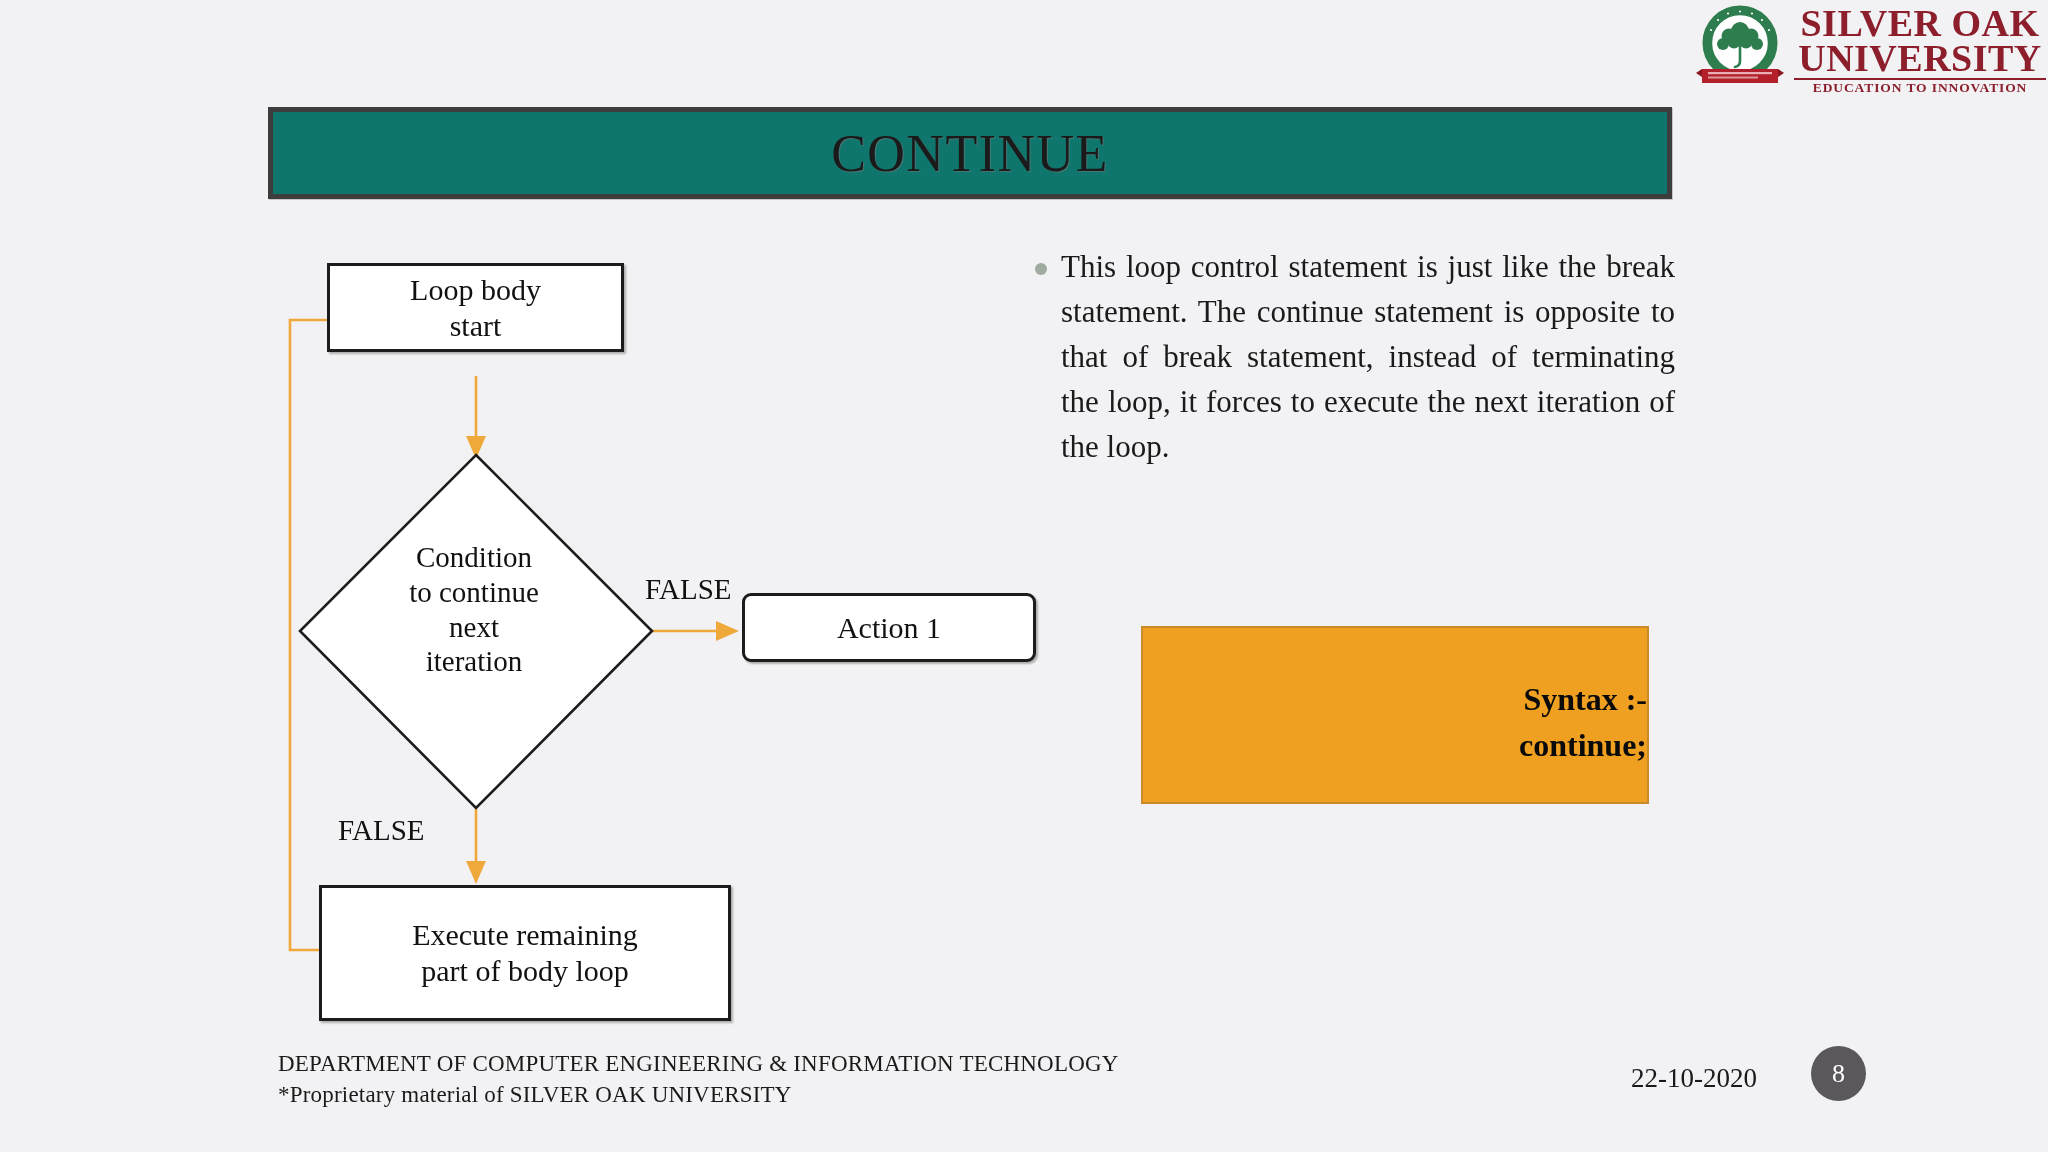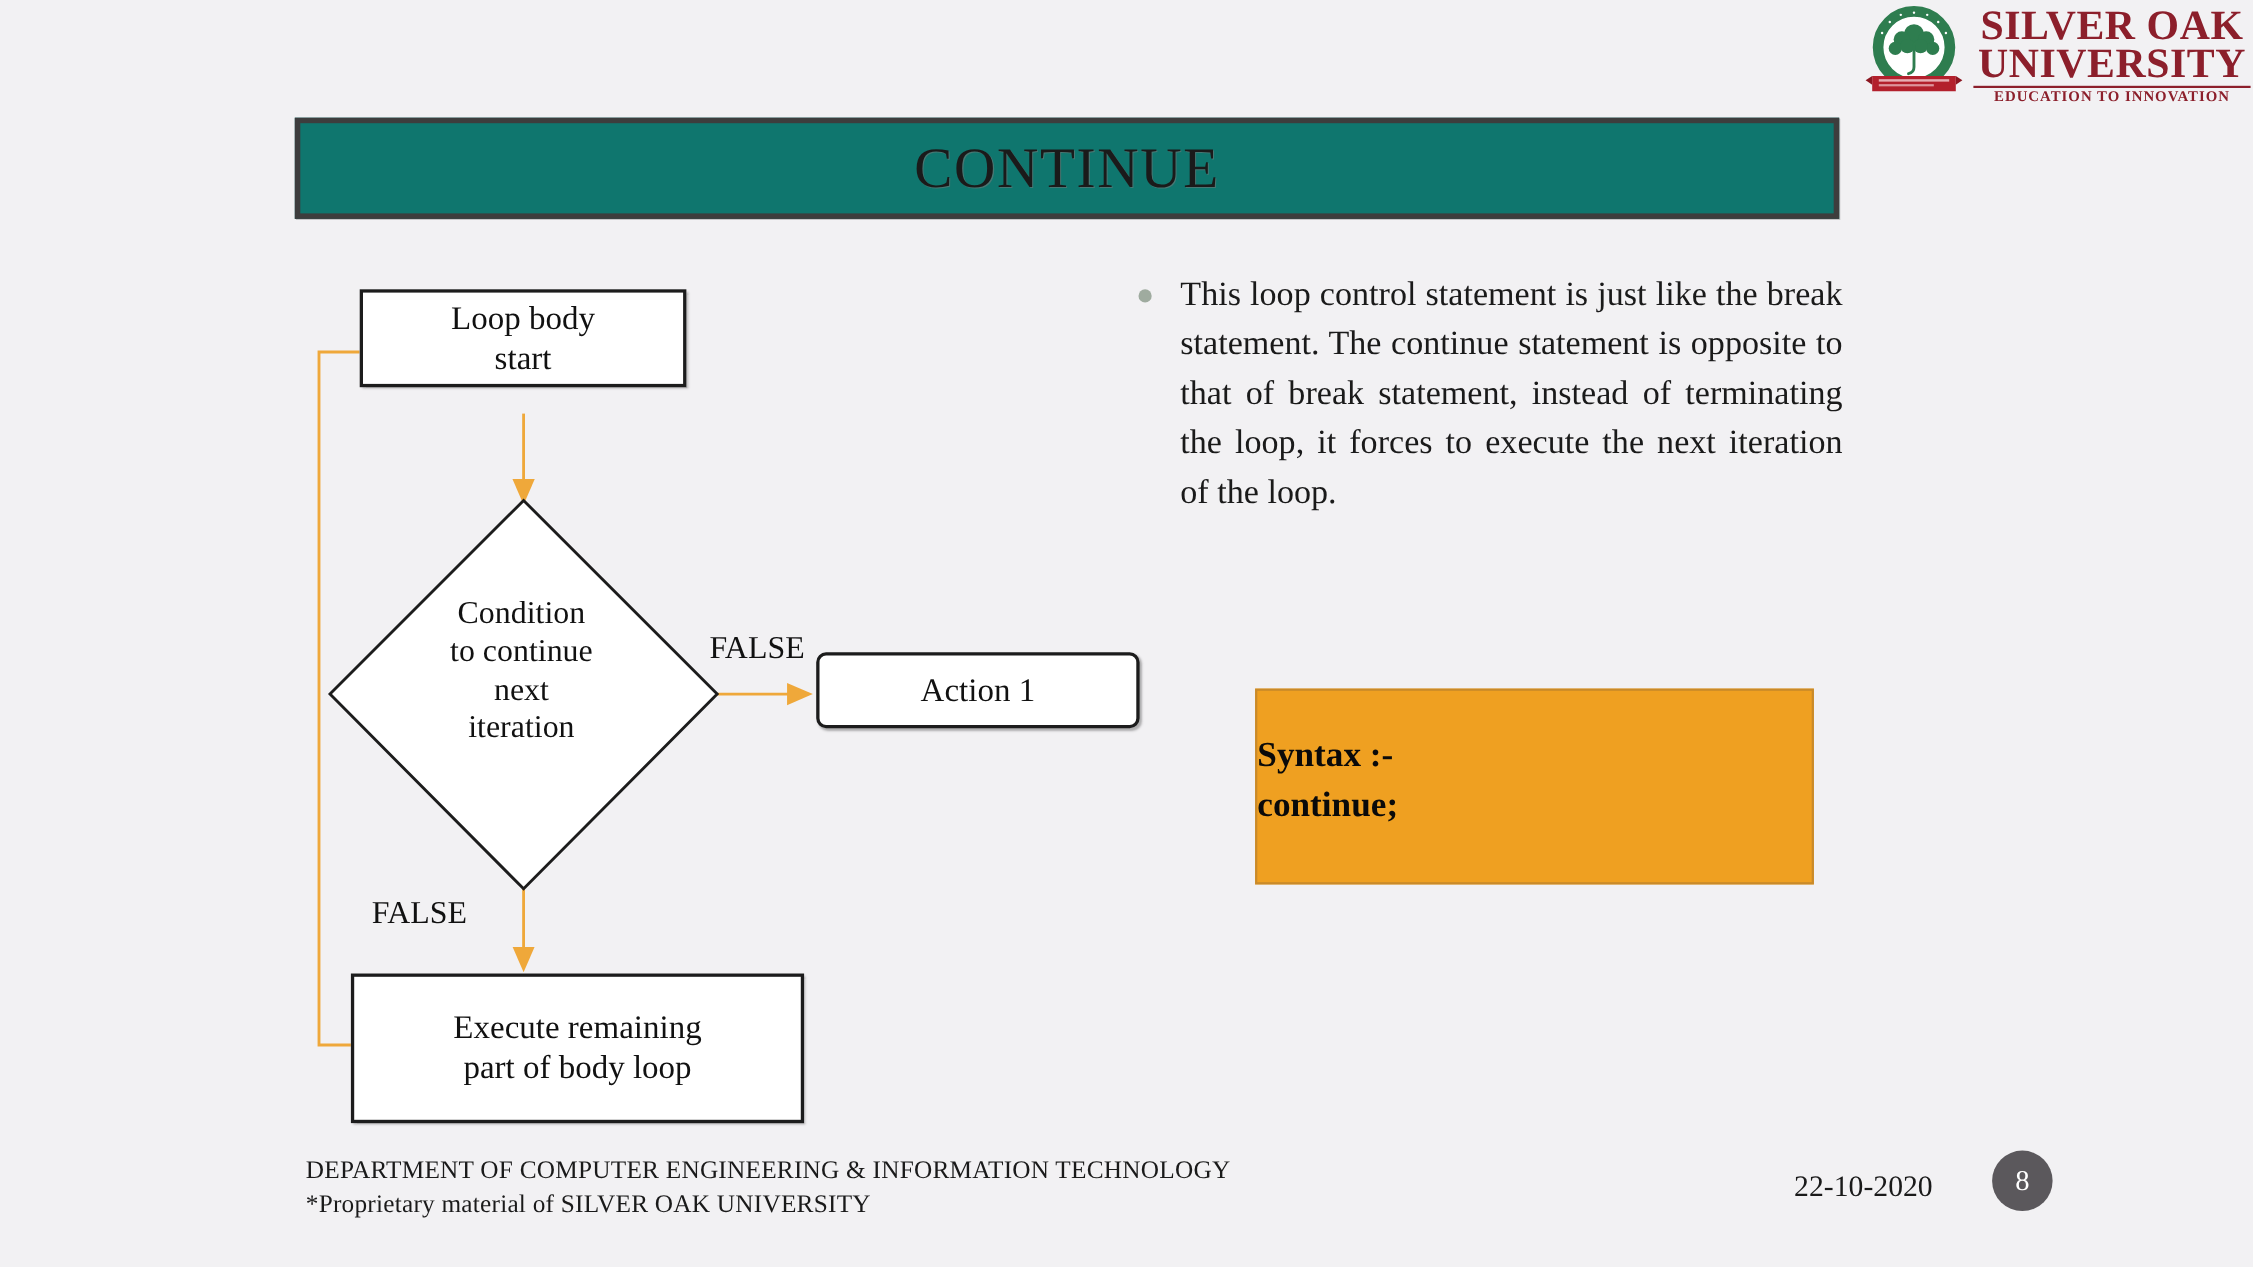--- a/index.html
+++ b/index.html
@@ -168,36 +168,35 @@
     background: #9FAB9F;
     margin-top: 18px;
   }
   .bullet-text {
     font-family: "Liberation Serif", serif;
     font-size: 31px;
     line-height: 1.45;
     color: #1A1A1A;
     text-align: justify;
     text-justify: inter-word;
-    margin-left: 12px;
   }
 
   .syntax-box {
     position: absolute;
     left: 1141px;
     top: 626px;
     width: 508px;
     height: 178px;
     background: #EFA021;
     border: 2px solid #C98A2A;
     box-sizing: border-box;
     display: flex;
     flex-direction: column;
-    align-items: flex-start;
-    padding-top: 34px;
+    align-items: flex-end;
+    padding-top: 48px;
   }
   .syntax-line {
     font-family: "Liberation Serif", serif;
     font-weight: bold;
     font-size: 32px;
     line-height: 1.45;
     color: #0A0A0A;
   }
 
   

